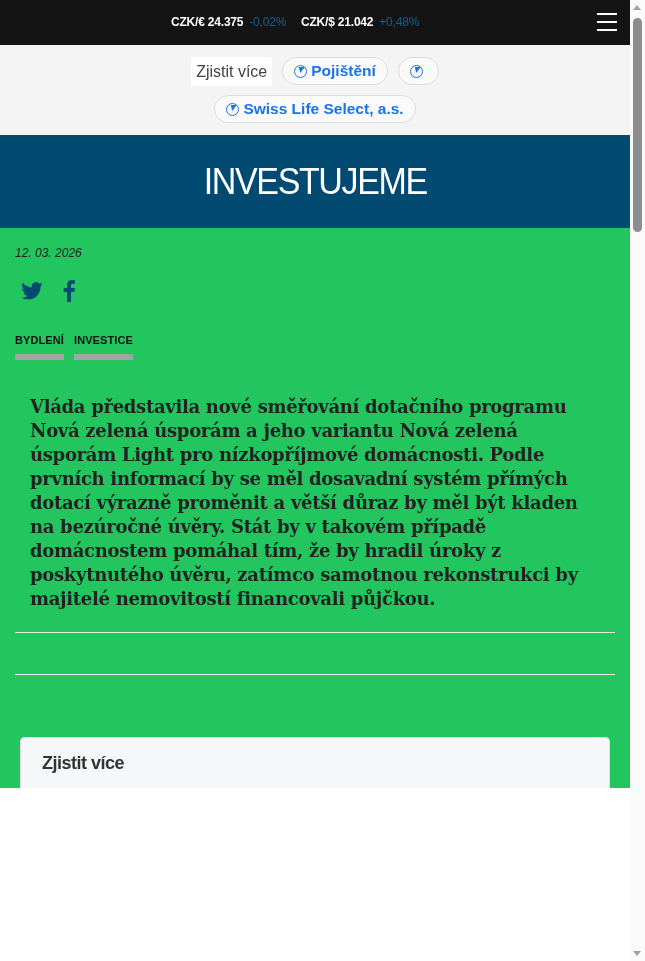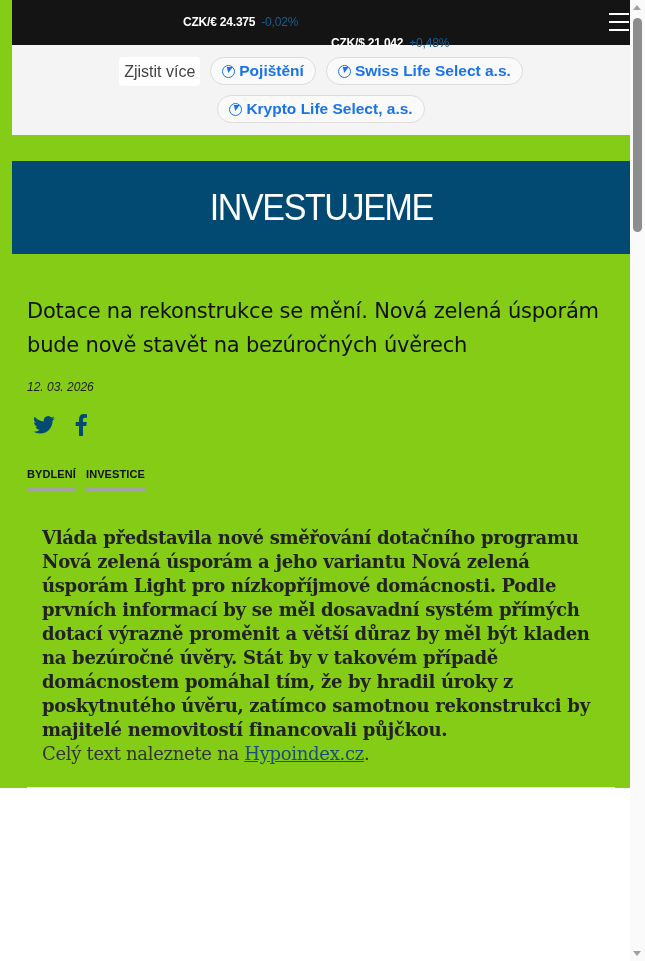--- a/index.html
+++ b/index.html
@@ -1,48 +1,48 @@
 <!DOCTYPE html>
 <html><head>
 <meta charset="utf-8">
 <style>
   * { box-sizing: border-box; margin: 0; padding: 0; }
   html, body { width: 645px; height: 961px; overflow: hidden; background: #ffffff; }
   body { font-family: "Liberation Sans", sans-serif; position: relative; }
-  .page { position: absolute; left: 0; top: 0; width: 630px; height: 788px; overflow: hidden; background: #84cc16; padding-left: 12px; }
+  .page { position: absolute; left: 0; top: 0; width: 630px; height: 788px; overflow: hidden; background: #22c55e; }
 
   
   .ticker { height: 45px; background: #141414; position: relative; }
   .ticker .rate { position: absolute; top: 15px; font-size: 12px; font-weight: bold; color: #ffffff; letter-spacing: -0.2px; white-space: nowrap; }
   .ticker .rate .chg { font-weight: normal; margin-left: 6px; color: #1b5e8c; }
   .ticker .rate.eur { left: 171px; }
-  .ticker .rate.usd { left: 319px; margin-top: 21px; }
+  .ticker .rate.usd { left: 301px; }
   .hamburger { position: absolute; left: 597px; top: 13px; width: 20px; height: 18px; cursor: pointer; }
   .hamburger span { display: block; height: 2px; background: #fff; margin-bottom: 6px; }
 
   
   .topics { height: 90px; background: #f4f4f4; padding-top: 12px; }
   .topics .row { display: flex; justify-content: center; gap: 10px; margin-bottom: 9px; }
   .topics .label { background: #ffffff; border-radius: 4px; font-size: 16px; color: #444; padding: 3px 5px; height: 29px; line-height: 23px; }
   .pill { border: 1px solid #dcdcdc; background: #fafafa; border-radius: 15px; height: 28px; padding: 0 11px 0 11px; display: flex; align-items: center; font-size: 15.5px; font-weight: bold; color: #1a73e8; white-space: nowrap; cursor: pointer; }
   .pill .bolt { width: 13px; height: 13px; border: 1.6px solid #1a73e8; border-radius: 50%; margin-right: 4px; position: relative; display: inline-block; }
   .pill .bolt::after { content: ""; position: absolute; left: 3px; top: 1.5px; width: 0; height: 0; border-left: 3px solid transparent; border-right: 3px solid transparent; border-top: 6px solid #1a73e8; transform: skewX(-15deg); }
 
   
-  .banner { height: 93px; background: #034a73; display: flex; align-items: center; justify-content: center; margin-top: 26px; }
+  .banner { height: 93px; background: #034a73; display: flex; align-items: center; justify-content: center; }
   .banner .logo { color: #ffffff; font-family: "Liberation Sans", sans-serif; font-size: 37px; letter-spacing: -1.5px; font-weight: normal; transform: scaleX(0.92); }
 
   
   .article { padding: 0 15px; }
   .article h1 { margin-top: 40px; font-size: 23px; font-weight: normal; line-height: 34px; color: #111; letter-spacing: -0.2px; font-family: "DejaVu Sans", sans-serif; font-size: 21px; }
   .date { margin-top: 18px; font-size: 12px; color: #222; font-style: italic; }
   .social { margin-top: 18px; display: flex; align-items: center; gap: 20px; padding-left: 6px; height: 26px; }
   .social svg { display: block; cursor: pointer; }
   .tags { margin-top: 30px; display: flex; gap: 10px; }
-  .tag { font-size: 11px; font-weight: bold; color: #111; padding-bottom: 8px; border-bottom: 3px solid #a3a3a3; cursor: pointer; letter-spacing: 0.1px; }
+  .tag { font-size: 11px; font-weight: bold; color: #111; padding-bottom: 8px; border-bottom: 6px solid #a3a3a3; cursor: pointer; letter-spacing: 0.1px; }
   .body-text { margin-top: 35px; padding: 0 15px; font-family: "DejaVu Serif", serif; font-size: 18px; line-height: 24px; color: #222; font-weight: bold; letter-spacing: -0.3px; }
   .body-text .more { font-weight: normal; color: #333; }
   .body-text a { color: #1b4f7a; text-decoration: underline; cursor: pointer; }
   .divider { height: 1px; background: #e8e8e8; }
   .div1 { margin-top: 21px; }
   .div2 { margin-top: 41px; }
 
   
   .card { margin: 62px 20px 0 20px; border: 1px solid #e0e0e0; border-radius: 4px; overflow: hidden; }
   .card .head { background: #f6f7f8; height: 50px; padding-left: 21px; display: flex; align-items: center; font-size: 18px; font-weight: bold; color: #333; letter-spacing: -0.5px; }
@@ -76,53 +76,50 @@
 
   <div class="topics">
     <div class="row">
       <div class="label">Zjistit více</div>
       <div class="pill">
           <span class="bolt"></span>
           <span>Pojištění</span>
         </div>
       <div class="pill">
           <span class="bolt"></span>
-          <span>Swiss Life Select a.s.</span>
         </div>
     </div>
     <div class="row">
       <div class="pill">
           <span class="bolt"></span>
-          <span>Krypto Life Select, a.s.</span>
+          <span>Swiss Life Select, a.s.</span>
         </div>
     </div>
   </div>
 
   <div class="banner">
     <div class="logo">INVESTUJEME</div>
   </div>
 
   <div class="article">
-    <h1>Dotace na rekonstrukce se mění. Nová zelená úsporám bude nově stavět na bezúročných úvěrech</h1>
     <div class="date">12. 03. 2026</div>
     <div class="social">
       <svg width="22" height="18" viewBox="0 0 24 20">
           <path fill="#034a73" d="M24 2.4a9.8 9.8 0 0 1-2.8.8A4.9 4.9 0 0 0 23.3.5a9.9 9.9 0 0 1-3.1 1.2A4.9 4.9 0 0 0 11.8 6 14 14 0 0 1 1.7.9a4.9 4.9 0 0 0 1.5 6.6A4.9 4.9 0 0 1 1 6.9v.1a4.9 4.9 0 0 0 3.9 4.8 4.9 4.9 0 0 1-2.2.1 4.9 4.9 0 0 0 4.6 3.4A9.9 9.9 0 0 1 0 17.3 14 14 0 0 0 7.5 19.5c9.1 0 14-7.5 14-14v-.6A10 10 0 0 0 24 2.4z"></path>
         </svg>
       <svg width="12" height="22" viewBox="0 0 12 22">
           <path fill="#034a73" d="M8 22V12h3.3l.5-3.9H8V5.6c0-1.1.3-1.9 1.9-1.9H12V.2A27 27 0 0 0 9 0C6 0 4 1.8 4 5.2v2.9H.7V12H4v10z"></path>
         </svg>
     </div>
     <div class="tags">
       <div class="tag">BYDLENÍ</div>
       <div class="tag">INVESTICE</div>
     </div>
     <div class="body-text">
       <div>Vláda představila nové směřování dotačního programu Nová zelená úsporám a jeho variantu Nová zelená úsporám Light pro nízkopříjmové domácnosti. Podle prvních informací by se měl dosavadní systém přímých dotací výrazně proměnit a větší důraz by měl být kladen na bezúročné úvěry. Stát by v takovém případě domácnostem pomáhal tím, že by hradil úroky z poskytnutého úvěru, zatímco samotnou rekonstrukci by majitelé nemovitostí financovali půjčkou.</div>
-      <div class="more"><span>Celý text naleznete na </span><a>Hypoindex.cz</a><span>.</span></div>
     </div>
     <div class="divider div1"></div>
     <div class="divider div2"></div>
   </div>
 
   <div class="card">
     <div class="head">Zjistit více</div>
     <div class="item">
       <span>Pojištění</span>
       <span class="chev"></span>

